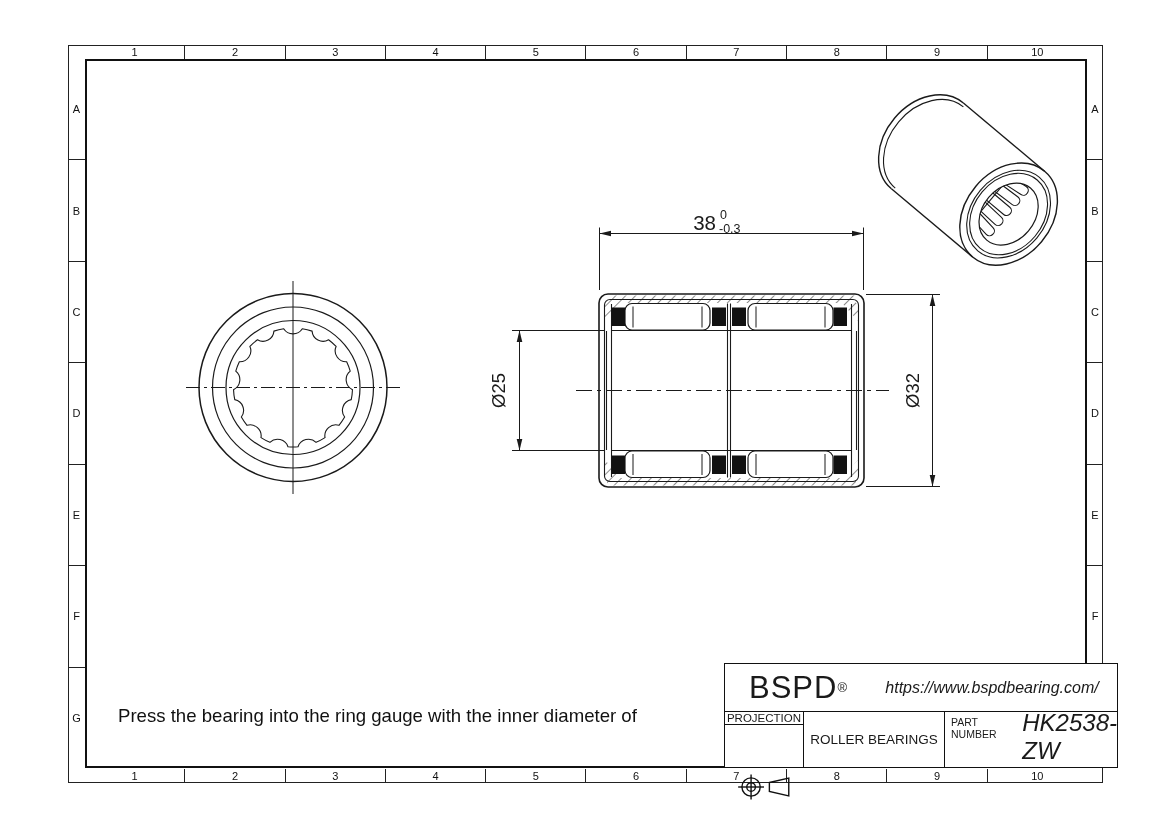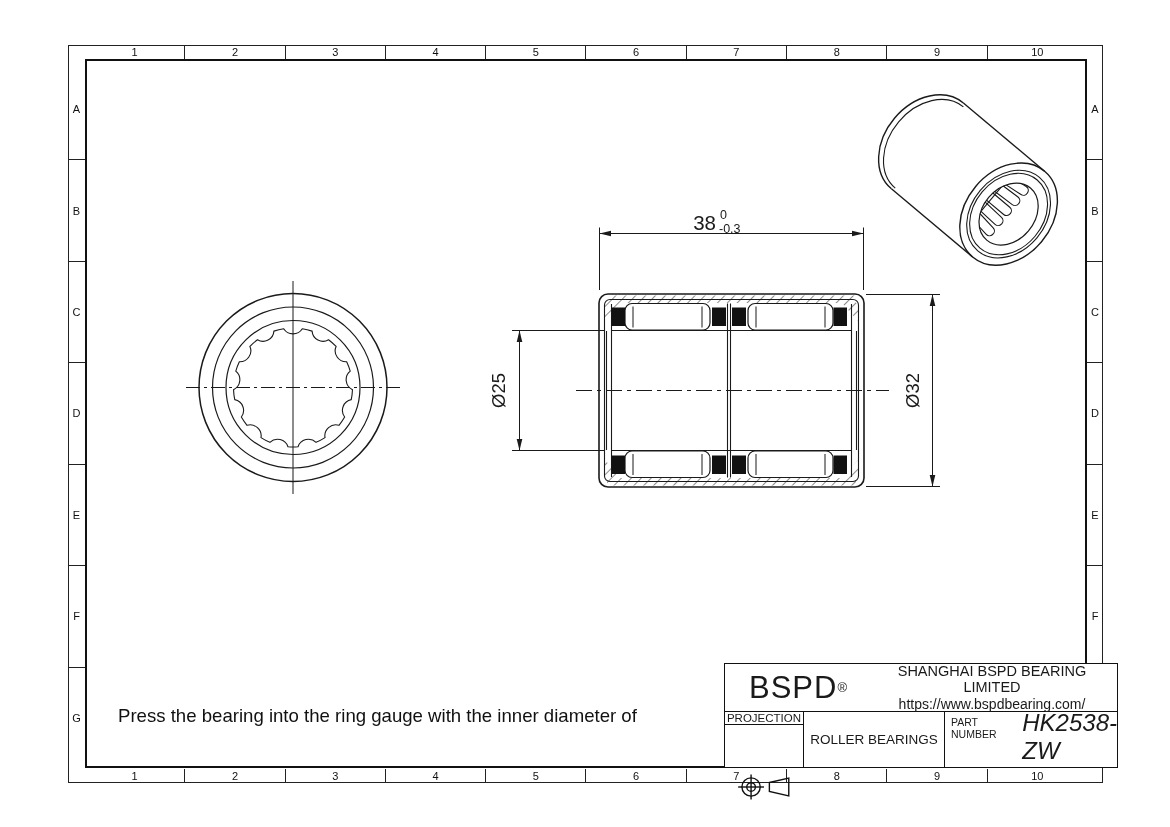--- a/index.html
+++ b/index.html
@@ -28,21 +28,21 @@
 
   .tb{position:absolute;left:724px;top:663px;width:394px;height:105px;
       border:1.6px solid #111;box-sizing:border-box;background:#fff;}
   .tb-row1{height:48px;border-bottom:1.6px solid #111;display:flex;box-sizing:border-box;}
   .tb-brand{width:146px;display:flex;align-items:center;justify-content:center;
       font-size:31px;letter-spacing:1px;}
   .tb-brand .reg{font-size:13px;vertical-align:14px;letter-spacing:0;}
   .tb-company{flex:1;display:flex;flex-direction:column;justify-content:center;
       text-align:center;padding-right:4px;}
   .tb-company .co{font-size:14.5px;}
-  .tb-company .web{font-size:14px;margin-top:1px;}
+  .tb-company .web{font-size:16px;margin-top:1px;font-style:italic;}
   .tb-row2{display:flex;height:55px;}
   .tb-proj{width:79px;border-right:1.6px solid #111;box-sizing:border-box;display:flex;
       flex-direction:column;gap:48px;}
   .tb-proj-label{height:20px;border-bottom:1.6px solid #111;box-sizing:border-box;
       display:flex;align-items:center;justify-content:center;font-size:11.5px;}
   .tb-proj-sym{flex:1;display:flex;align-items:center;justify-content:center;}
   .tb-product{width:141px;border-right:1.6px solid #111;box-sizing:border-box;
       display:flex;flex-direction:column;justify-content:center;text-align:center;
       font-size:13.5px;line-height:1.3;}
   .tb-part{flex:1;display:flex;flex-direction:row;}
@@ -223,21 +223,20 @@
     
   </div>
 
   <div class="tb">
     <div class="tb-row1">
       <div class="tb-brand">
         <span>BSPD</span>
           <span class="reg">®</span>
       </div>
       <div class="tb-company">
-        <div class="co">SHANGHAI BSPD BEARING LIMITED</div>
         <div class="web">https://www.bspdbearing.com/</div>
       </div>
     </div>
     <div class="tb-row2">
       <div class="tb-proj">
         <div class="tb-proj-label">PROJECTION</div>
         <div class="tb-proj-sym">
           <svg width="62" height="28" viewBox="-14 -13 52 26" fill="none" stroke="#111" stroke-width="1.3">
             <circle cx="0" cy="0" r="8.5"></circle>
             <circle cx="0" cy="0" r="4"></circle>

